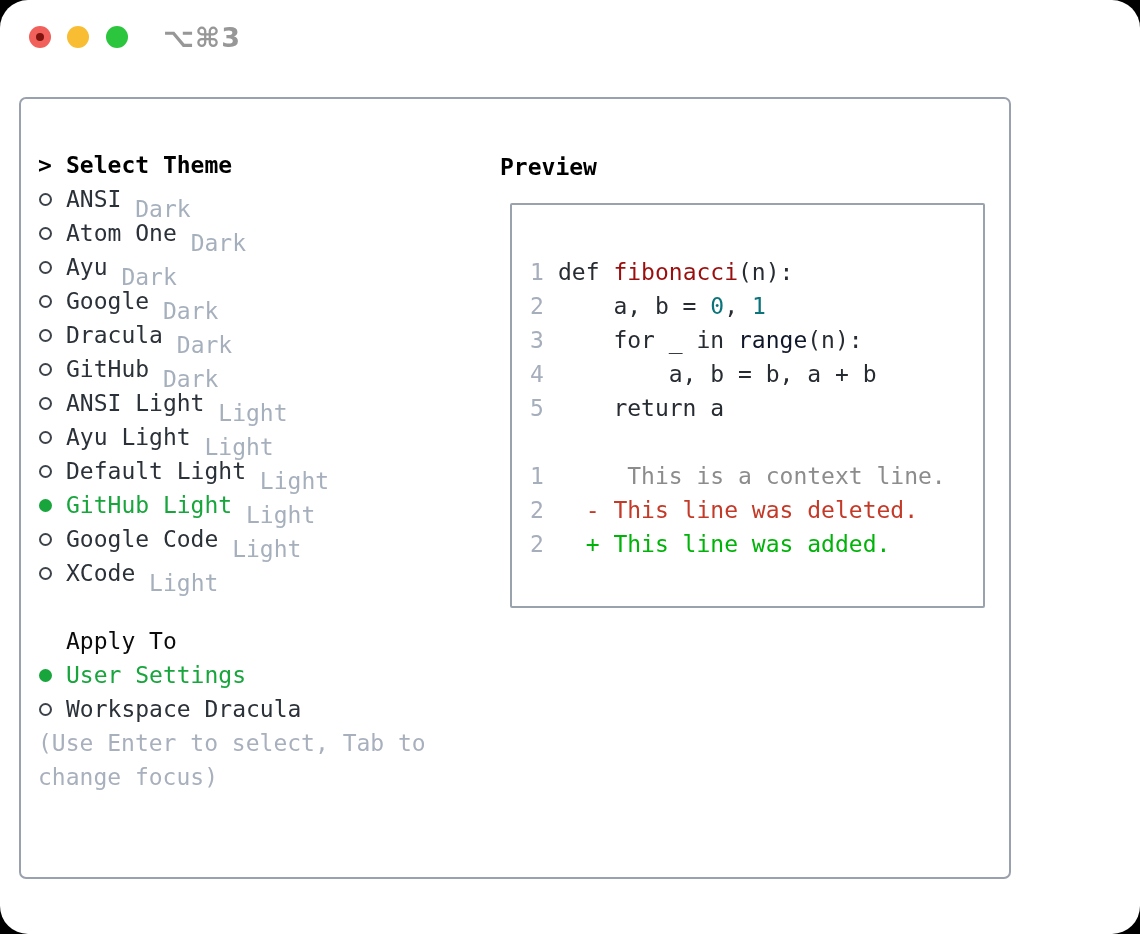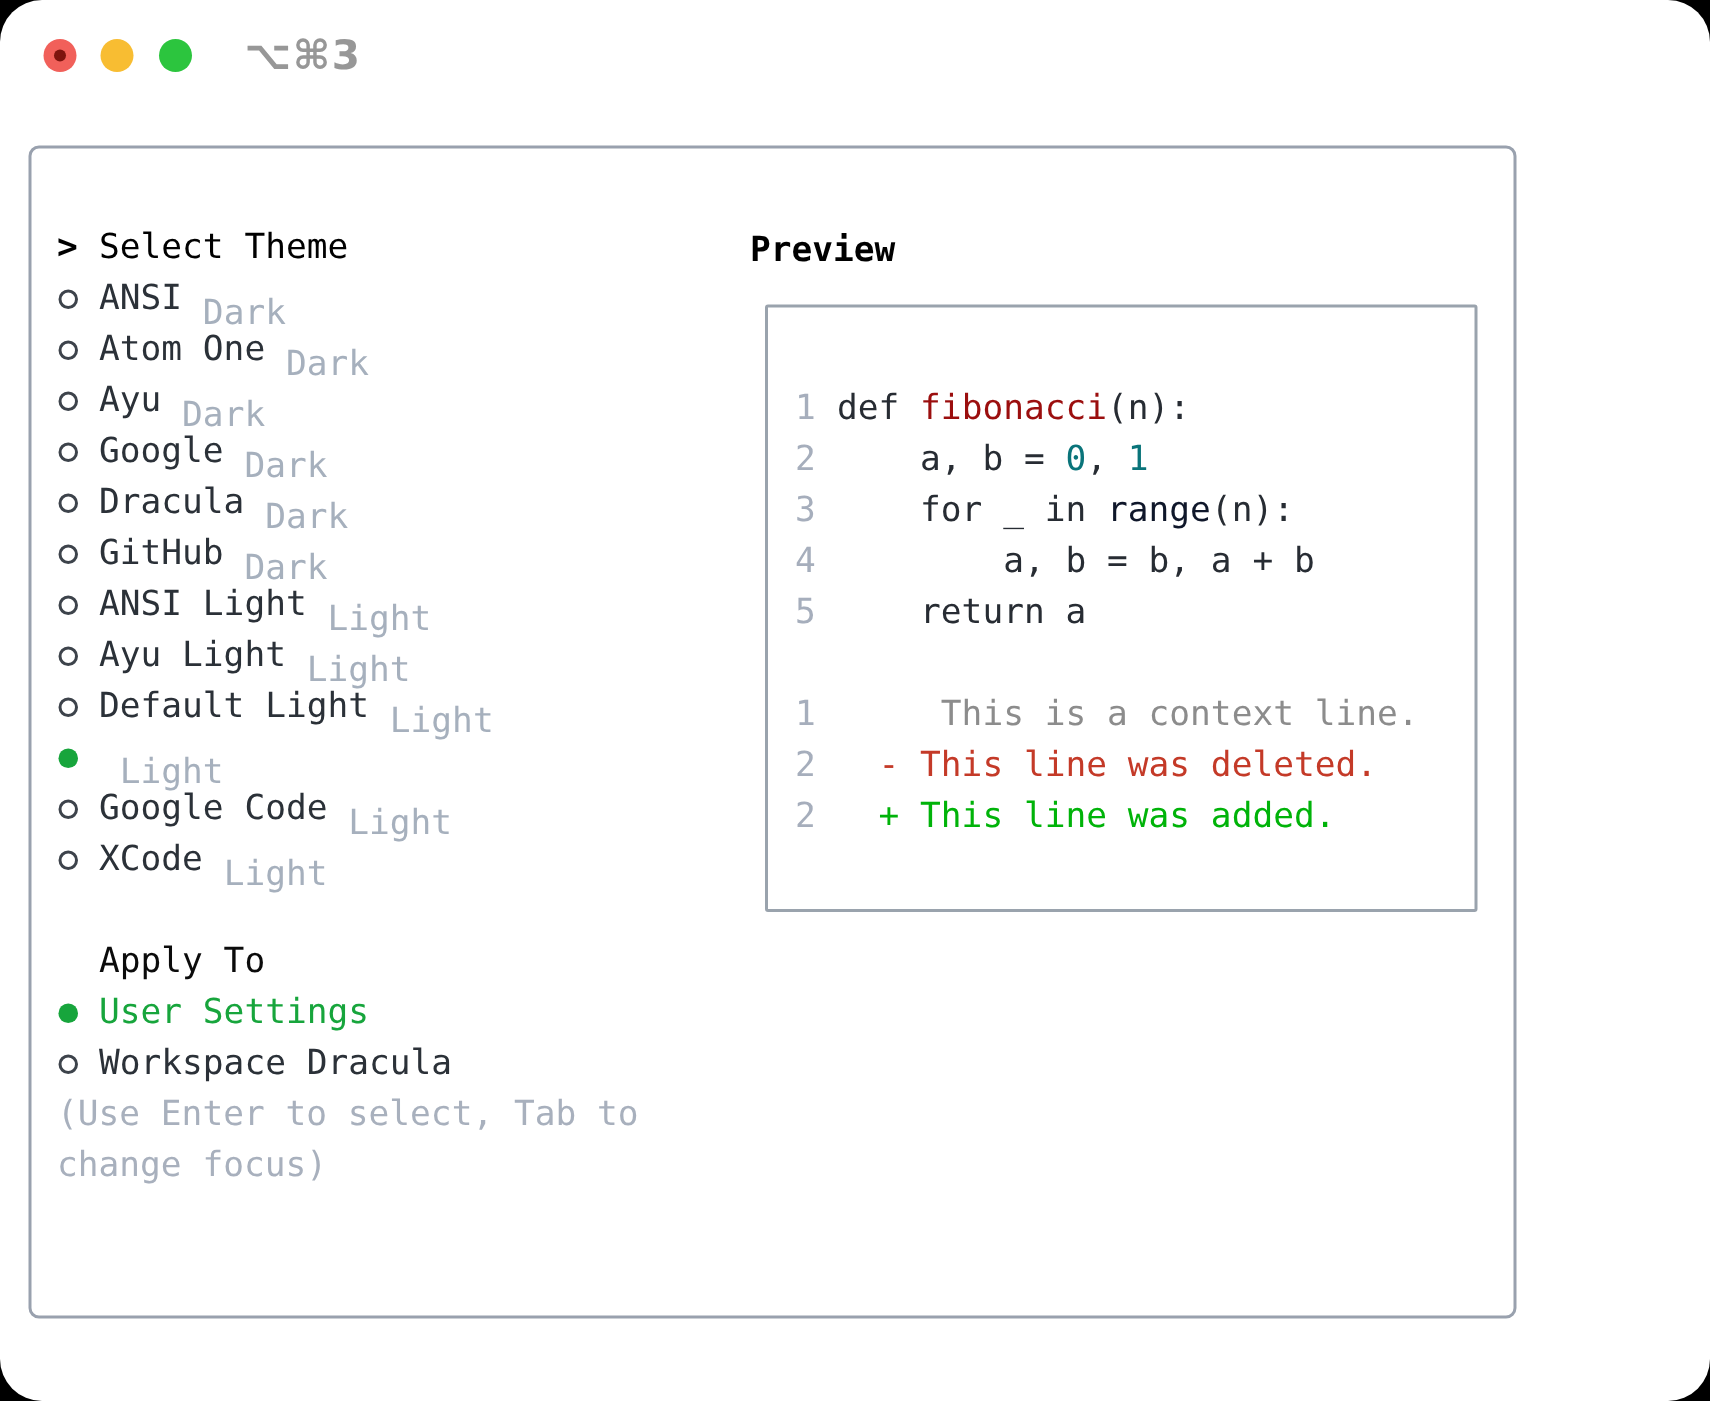--- a/index.html
+++ b/index.html
@@ -24,21 +24,21 @@
     position:absolute;left:19px;top:97px;width:992px;height:782px;
     border:2px solid #99a1ae;border-radius:7px;background:#fff;box-sizing:border-box;
   }
   
   .left-col{position:absolute;left:17px;top:49px;}
   .row{display:flex;align-items:center;height:34px;font-size:23px;color:#2b3138;}
   .bullet-cell{width:28px;display:flex;align-items:center;flex:none;}
   .circle{width:13px;height:13px;border-radius:50%;border:2px solid #3d434b;box-sizing:border-box;margin-left:1px;}
   .circle.sel{border:none;background:#17a53c;}
   .caret{font-weight:bold;color:#000;font-size:23px;}
-  .hdr-label{font-weight:normal;color:#000;white-space:pre;}
+  .hdr-label{font-weight:bold;color:#000;white-space:pre;}
   .item-name{white-space:pre;}
   .item-name.sel{color:#17a53c;}
   .item-tag{color:#a6b0bd;white-space:pre;margin-top:20px;}
   .hint{position:absolute;left:17px;top:627px;font-size:23px;line-height:34px;color:#a8b0bd;white-space:pre;}
   .spacer{height:34px;}
   
   .preview-title{position:absolute;left:479px;top:51px;height:34px;display:flex;align-items:center;font-size:23px;font-weight:bold;color:#000;text-align:right;}
   .pbox{
     position:absolute;left:489px;top:104px;width:475px;height:405px;
     border:2px solid #9aa3ad;border-radius:2px;box-sizing:border-box;background:#fff;
@@ -115,20 +115,21 @@
             <span class="item-name">Ayu Light</span>
             <span class="item-tag"> Light</span>
           </div>
           <div class="row">
             <span class="bullet-cell"><span class="circle"></span></span>
             <span class="item-name">Default Light</span>
             <span class="item-tag"> Light</span>
           </div>
           <div class="row">
             <span class="bullet-cell"><span class="circle sel"></span></span>
+            <span class="item-name sel">GitHub Light</span>
             <span class="item-tag"> Light</span>
           </div>
           <div class="row">
             <span class="bullet-cell"><span class="circle"></span></span>
             <span class="item-name">Google Code</span>
             <span class="item-tag"> Light</span>
           </div>
           <div class="row">
             <span class="bullet-cell"><span class="circle"></span></span>
             <span class="item-name">XCode</span>

